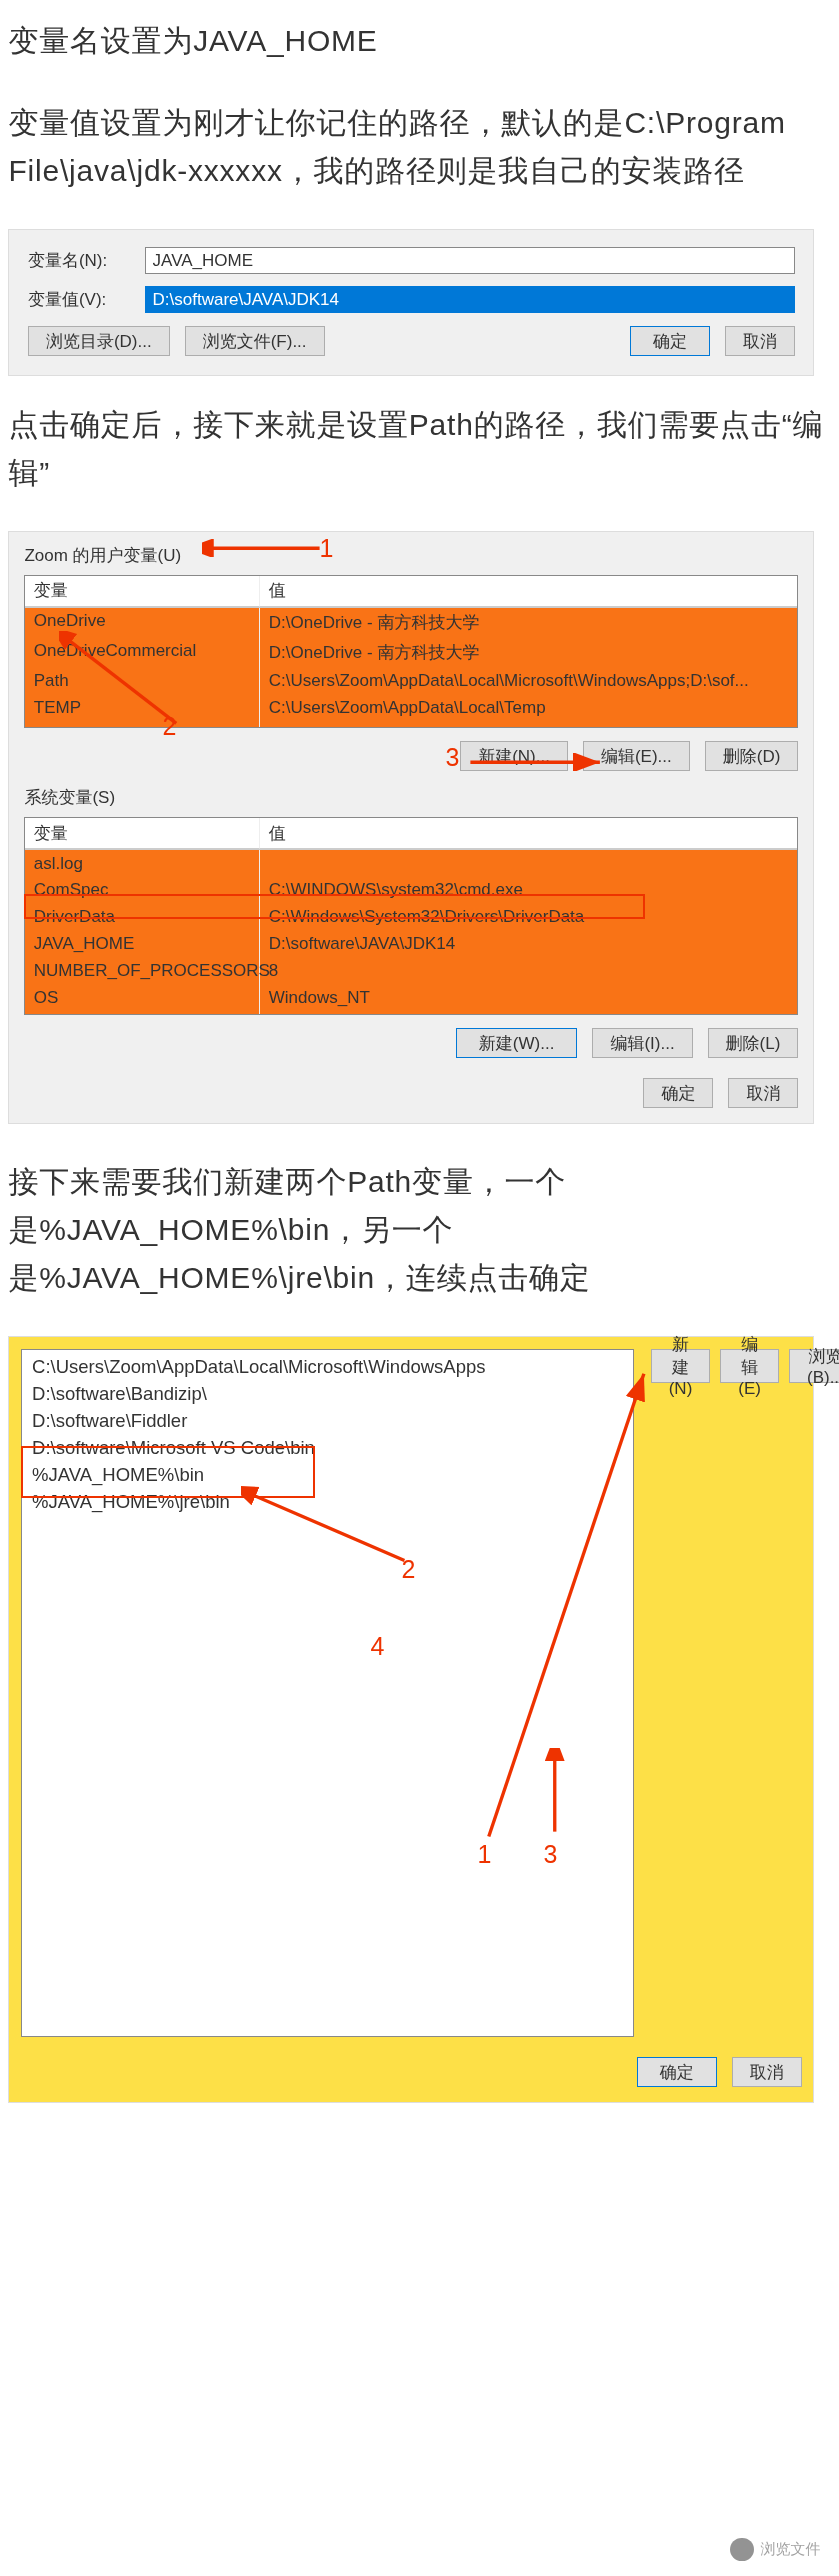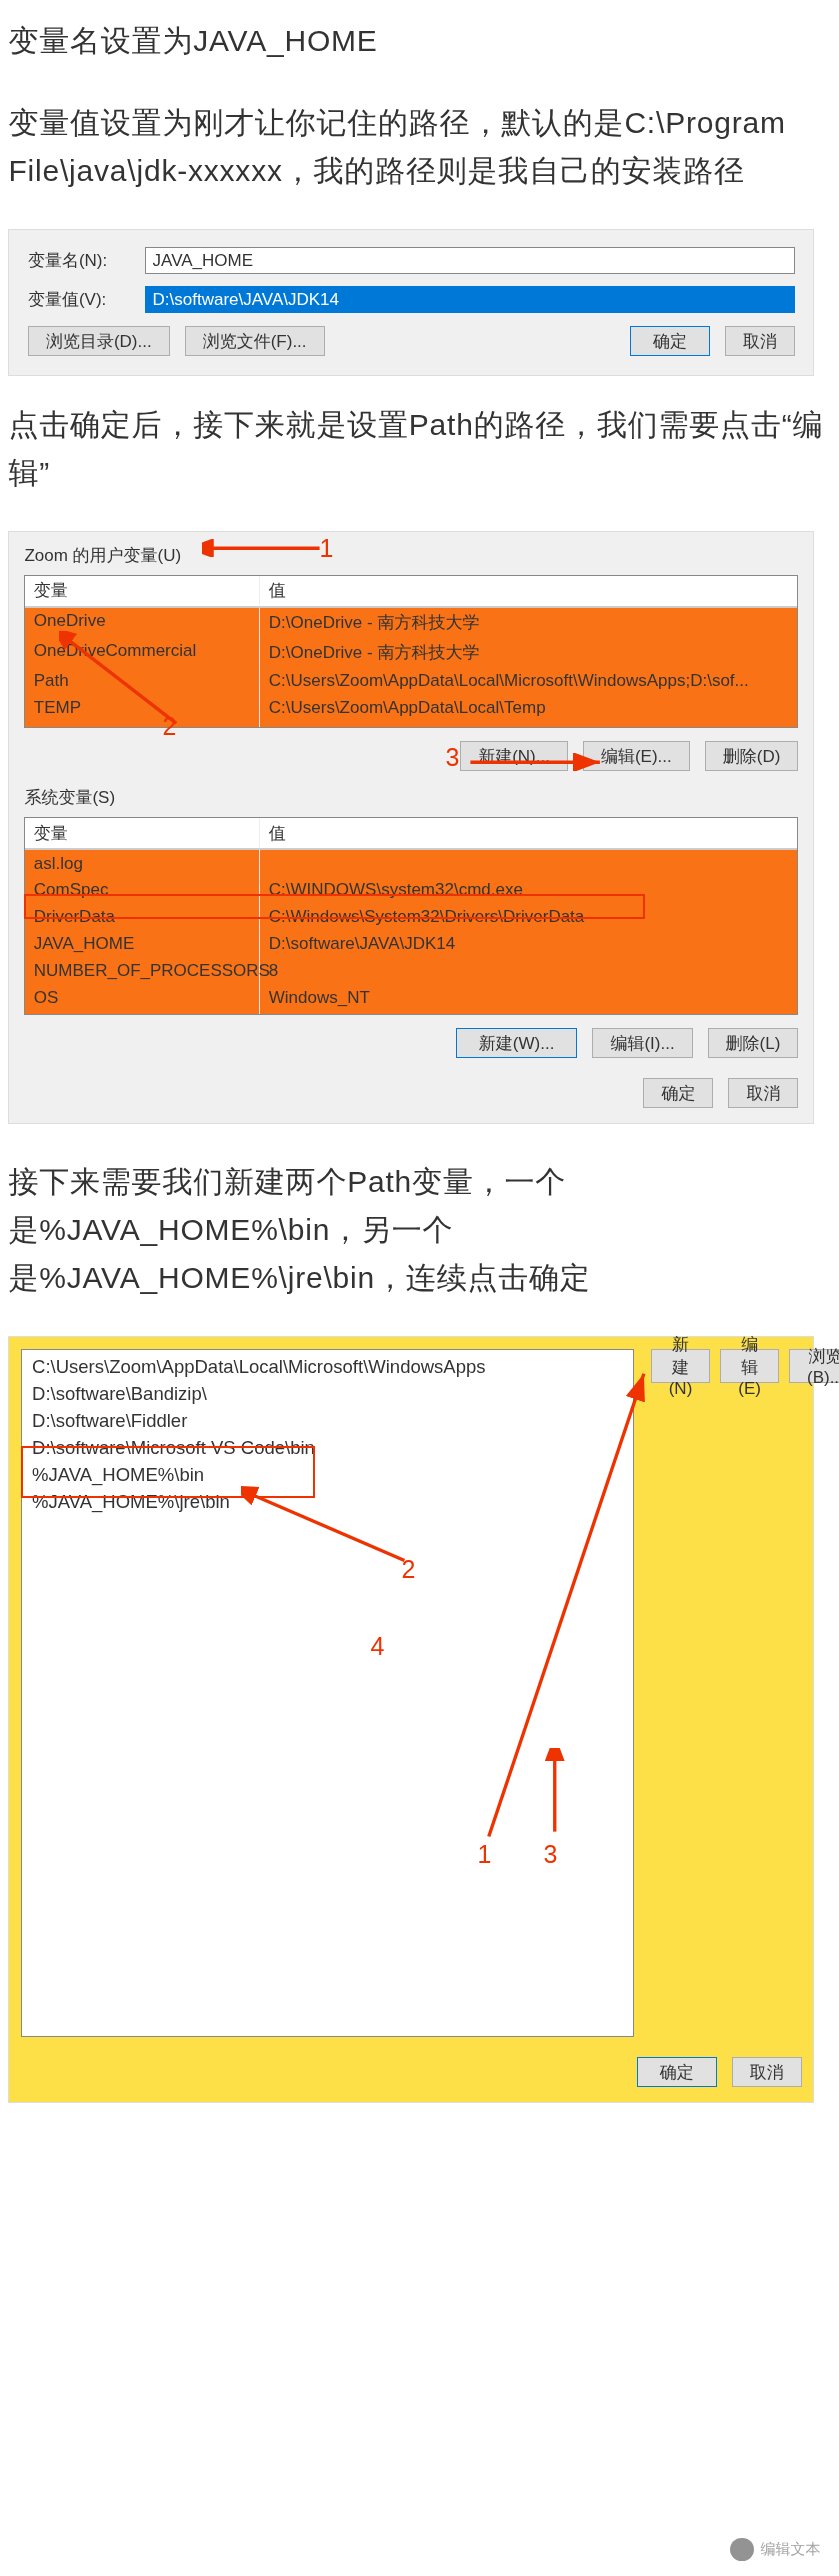--- a/index.html
+++ b/index.html
@@ -303,15 +303,15 @@
         <marker id="ah6" markerWidth="10" markerHeight="10" refX="2" refY="3" orient="auto">
           <path d="M0,0 L0,6 L8,3 z" fill="#e30"></path>
         </marker>
       </defs>
     <line x1="14" y1="100" x2="14" y2="8" stroke="#e30" stroke-width="4" marker-end="url(#ah6)"></line>
   </svg>
 </div>
 
 <div class="wm">
   <span class="dot"></span>
-  <span>编辑文本</span>
+  <span>浏览文件</span>
 </div>
 
 
 </body></html>

